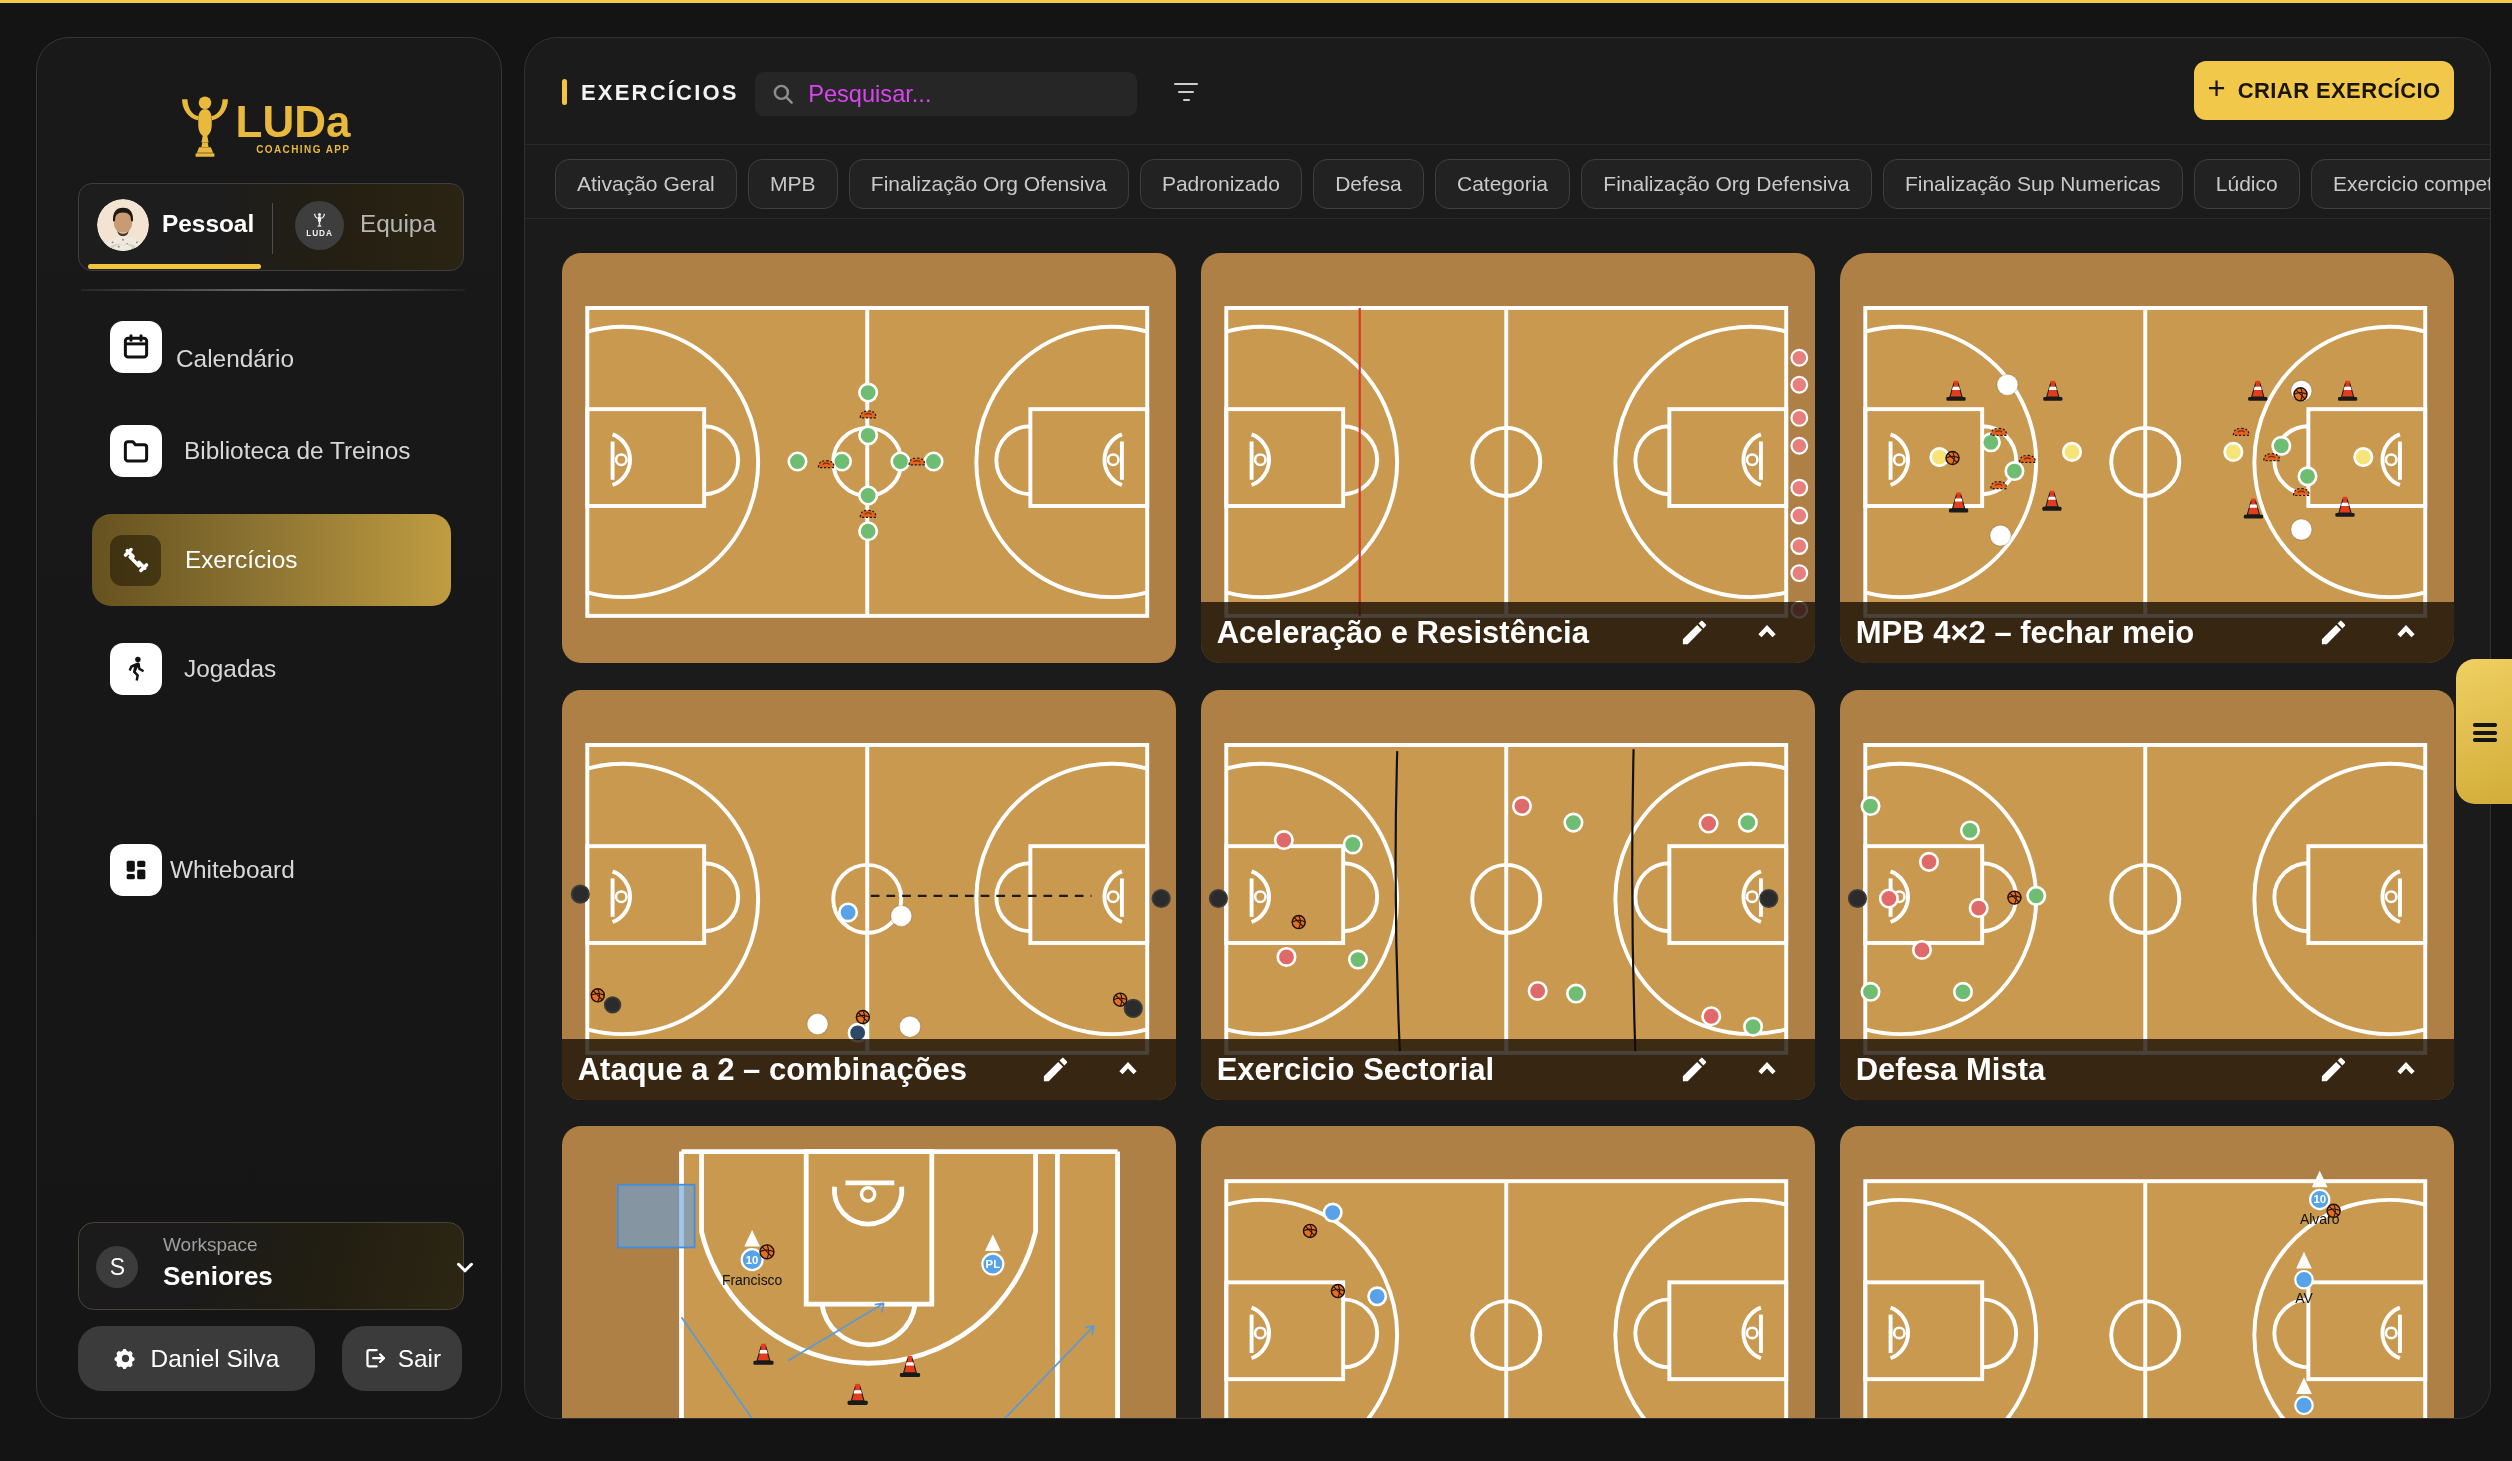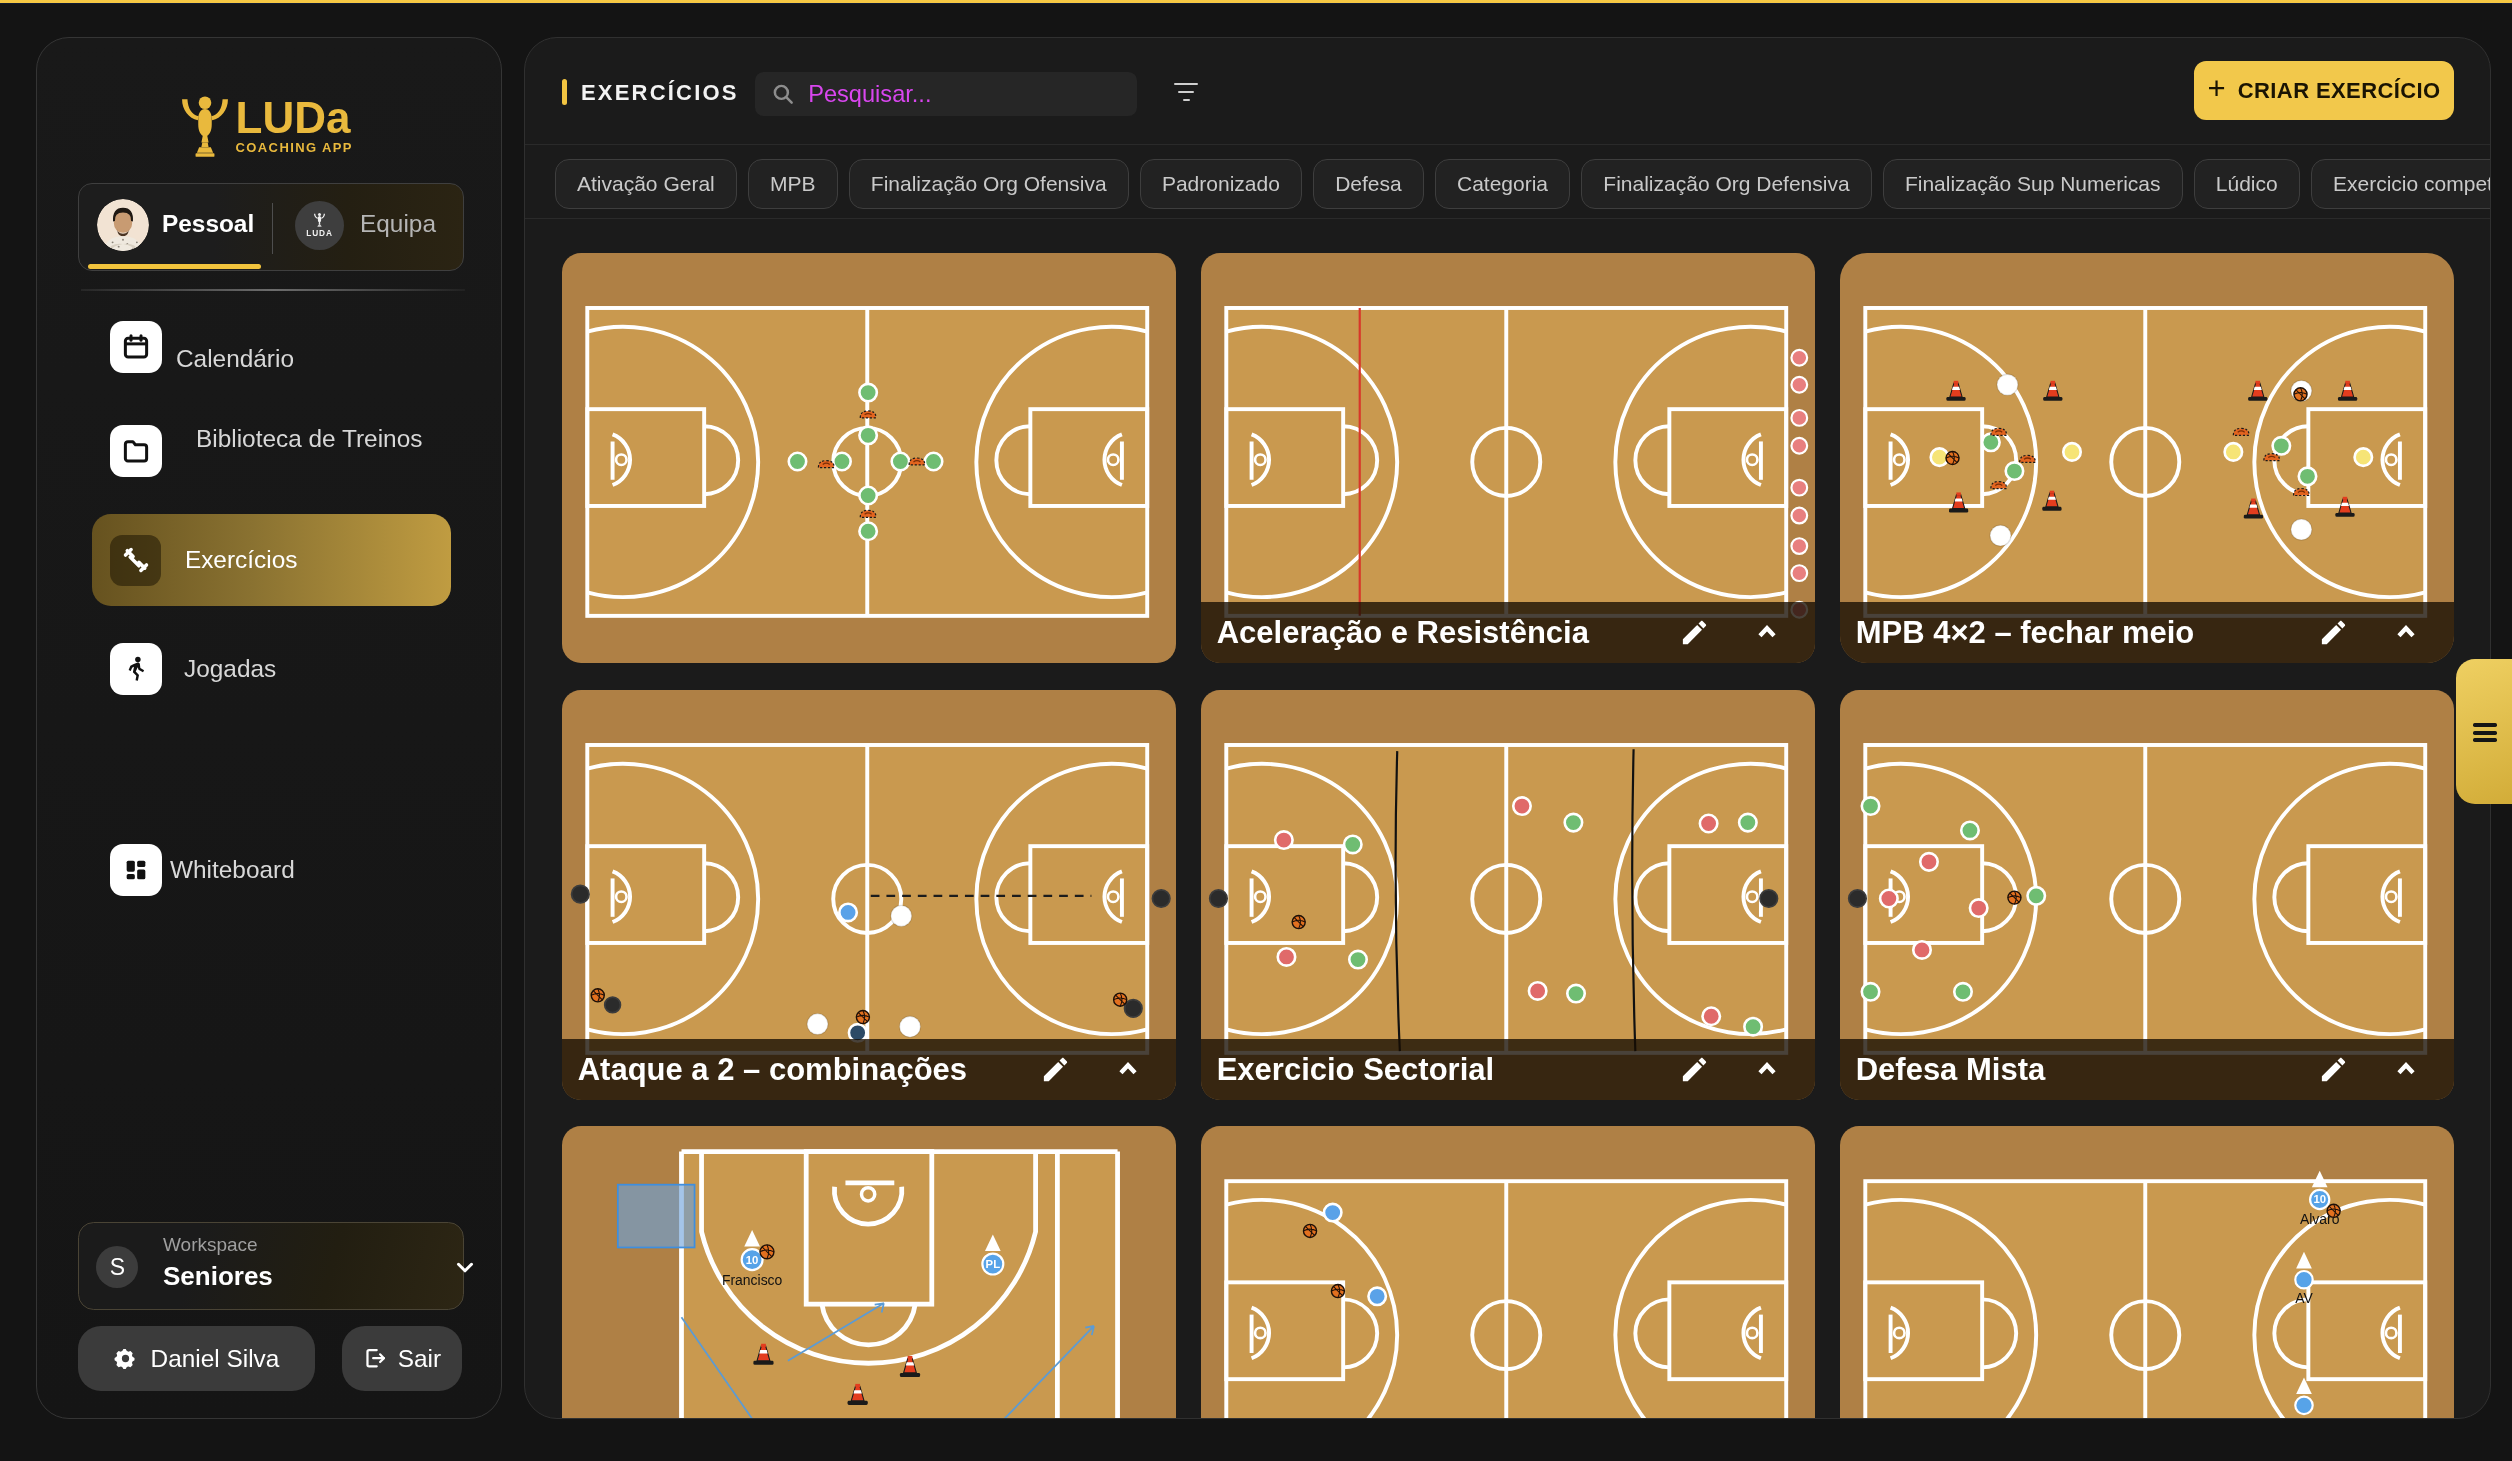--- a/index.html
+++ b/index.html
@@ -17,21 +17,21 @@
           <path d="M30,19 C25,19 22.5,24 22.5,30 L22.5,36 C22.5,43 25,47 27.5,48.5 L26,56 L34,56 L32.5,48.5 C35,47 37.5,43 37.5,36 L37.5,30 C37.5,24 35,19 30,19 Z"></path>
           <path d="M23,27 C15,25 11,18 10.5,8 L4.5,8 C4.5,20 12,29 22,31.5 Z"></path>
           <path d="M37,27 C45,25 49,18 49.5,8 L55.5,8 C55.5,20 48,29 38,31.5 Z"></path>
           <path d="M27,56 L26,61 L34,61 L33,56 Z"></path>
           <path d="M23.5,61.5 h13 l2.5,6 h-18 Z"></path>
           <rect x="19.5" y="68" width="21" height="4" rx="1"></rect>
         </g>
       </svg>
     <div style="margin-left:3.5px;padding-bottom:1.7px">
       <div style="font-size:44px;font-weight:bold;color:#E9B93D;letter-spacing:0px;font-family:'Liberation Sans',sans-serif">LUDa</div>
-      <div style="font-size:13px;font-weight:bold;color:#E9B93D;letter-spacing:1.4px;text-align:right;margin-top:-2.6px">COACHING APP</div>
+      <div style="font-size:10px;font-weight:bold;color:#E9B93D;letter-spacing:1.4px;text-align:right;margin-top:-2.6px">COACHING APP</div>
     </div>
   </div>
   <div style="position:absolute;left:41px;top:145px;width:386px;height:88px;border-radius:14px;border:0.9px solid #3f3f3f;
   background:linear-gradient(90deg,#1d1d1d 35%,#241f12 70%,#2b2413);">
     <div style="position:absolute;left:18.3px;top:15px;width:52px;height:52px;border-radius:50%;overflow:hidden"><svg width="52" height="52" viewBox="0 0 60 60">
           <defs>
             <clipPath id="avc">
               <circle cx="30" cy="30" r="30"></circle>
             </clipPath>
           </defs>
@@ -81,21 +81,21 @@
       <div style="width:52px;height:52px;border-radius:13px;background:#ffffff;display:flex;align-items:center;justify-content:center;flex:none">
         <svg width="30" height="30" viewBox="0 0 24 24">
           <rect x="3.5" y="5" width="17" height="15" rx="2.2" fill="none" stroke="#111" stroke-width="2.4"></rect>
           <line x1="3.5" y1="9.5" x2="20.5" y2="9.5" stroke="#111" stroke-width="2.4"></line>
           <line x1="8" y1="3" x2="8" y2="6.5" stroke="#111" stroke-width="2.4" stroke-linecap="round"></line>
           <line x1="16" y1="3" x2="16" y2="6.5" stroke="#111" stroke-width="2.4" stroke-linecap="round"></line>
         </svg>
       </div>
       <div style="font-size:24.4px;color:#d8d8d8">Calendário</div>
     </div>
-    <div style="position:absolute;left:73px;top:387px;display:flex;align-items:flex-start;gap:34px">
+    <div style="position:absolute;left:73px;top:387px;display:flex;align-items:center;gap:22px">
       <div style="width:52px;height:52px;border-radius:13px;background:#ffffff;display:flex;align-items:center;justify-content:center;flex:none">
         <svg width="30" height="30" viewBox="0 0 24 24">
           <path d="M3.5,6.5 a2,2 0 0 1 2,-2 h4l2,2.5h7a2,2 0 0 1 2,2 v9a2,2 0 0 1 -2,2 h-13a2,2 0 0 1 -2,-2 Z" fill="none" stroke="#111" stroke-width="2.4" stroke-linejoin="round"></path>
         </svg>
       </div>
       <div style="font-size:24.4px;color:#d8d8d8">Biblioteca de Treinos</div>
     </div>
     <div style="position:absolute;left:73px;top:605px;display:flex;align-items:center;gap:22px">
       <div style="width:52px;height:52px;border-radius:13px;background:#ffffff;display:flex;align-items:center;justify-content:center;flex:none">
         <svg width="30" height="30" viewBox="0 0 24 24" fill="#111">

